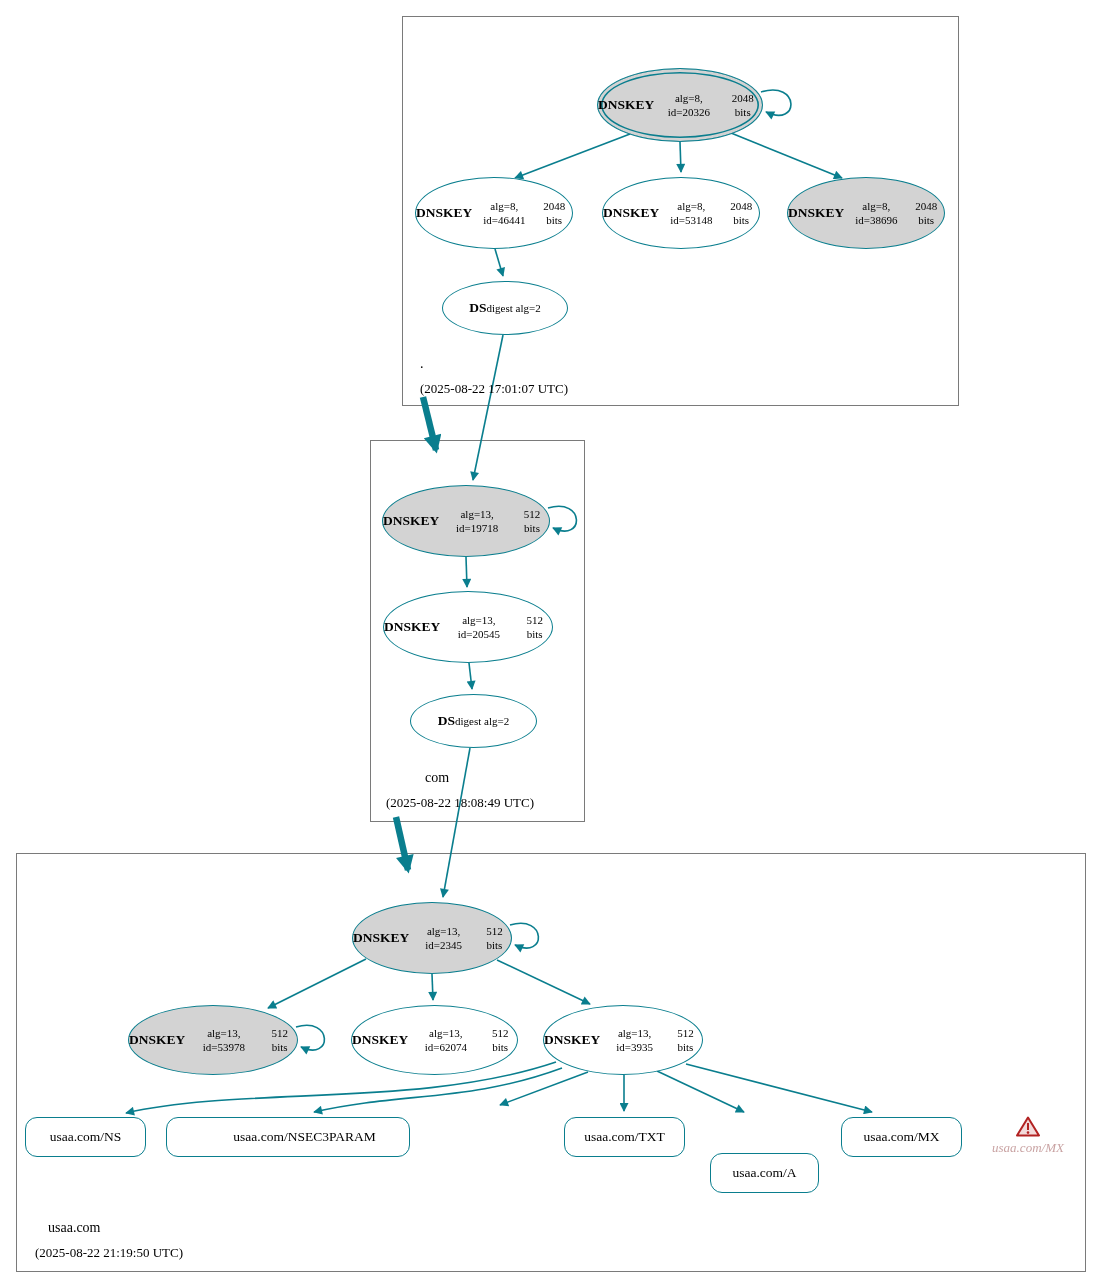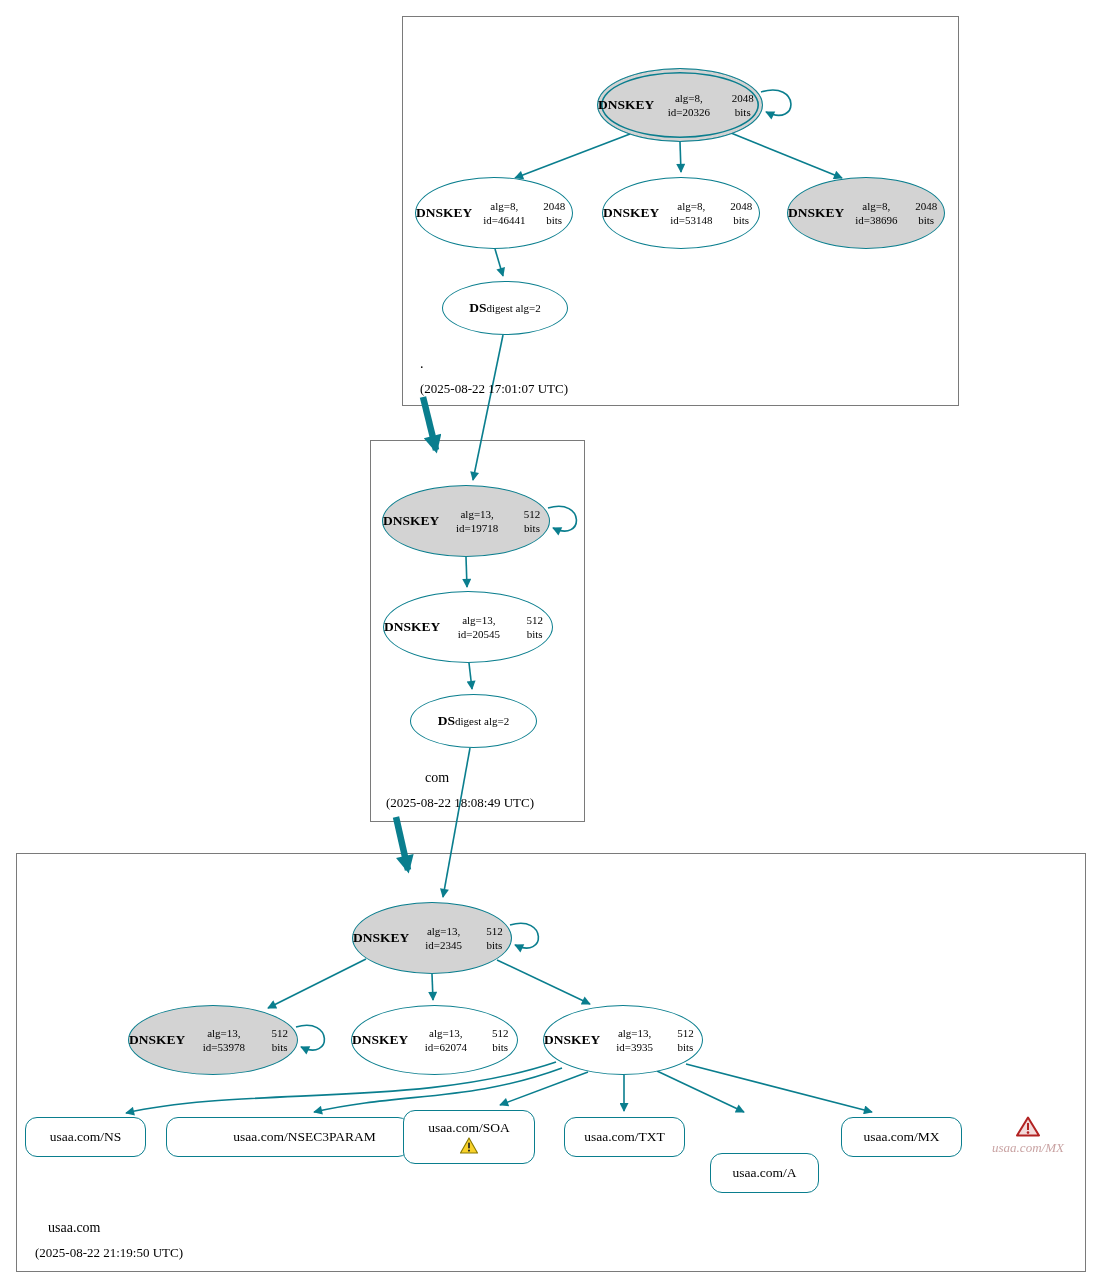--- a/index.html
+++ b/index.html
@@ -164,30 +164,20 @@
   </div>
 
   <div class="rr" style="left:25px; top:1117px; width:121px; height:40px;">
     <span>usaa.com/NS</span>
   </div>
 
   <div class="rr" style="left:166px; top:1117px; width:244px; height:40px;padding-left:33px;">
     <span>usaa.com/NSEC3PARAM</span>
   </div>
 
-  <div class="rr warn" style="left:403px; top:1110px; width:132px; height:54px;">
-    <span>usaa.com/SOA</span>
-    <span class="icon-wrap" style="position:static;">
-      <svg width="20" height="17" viewBox="0 0 20 18">
-        <path d="M10 1 L19 17 L1 17 Z" fill="#f8d12a" stroke="#8a7a00" stroke-width="1.2" stroke-linejoin="round"></path>
-        <rect x="9.1" y="6" width="1.8" height="6" fill="#222"></rect>
-        <circle cx="10" cy="14.4" r="1.1" fill="#222"></circle>
-      </svg>
-    </span>
-  </div>
 
   <div class="rr" style="left:564px; top:1117px; width:121px; height:40px;justify-content:center;">
     <span>usaa.com/TXT</span>
   </div>
 
   <div class="rr" style="left:710px; top:1117px; width:109px; height:40px;margin-top:36px;">
     <span>usaa.com/A</span>
   </div>
 
   <div class="rr" style="left:841px; top:1117px; width:121px; height:40px;">

